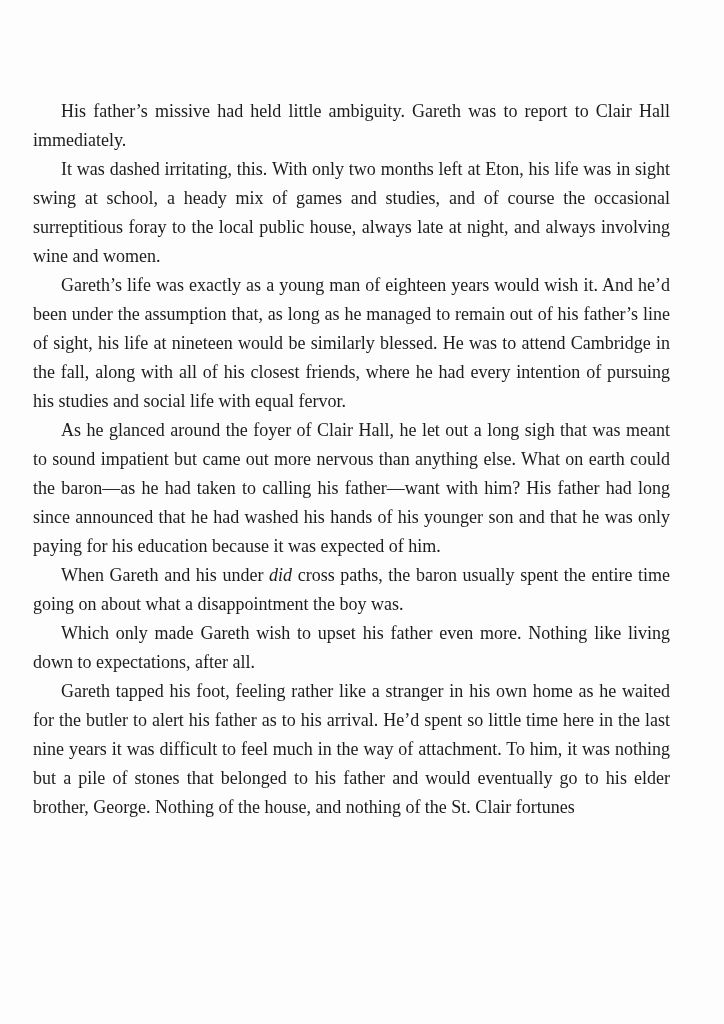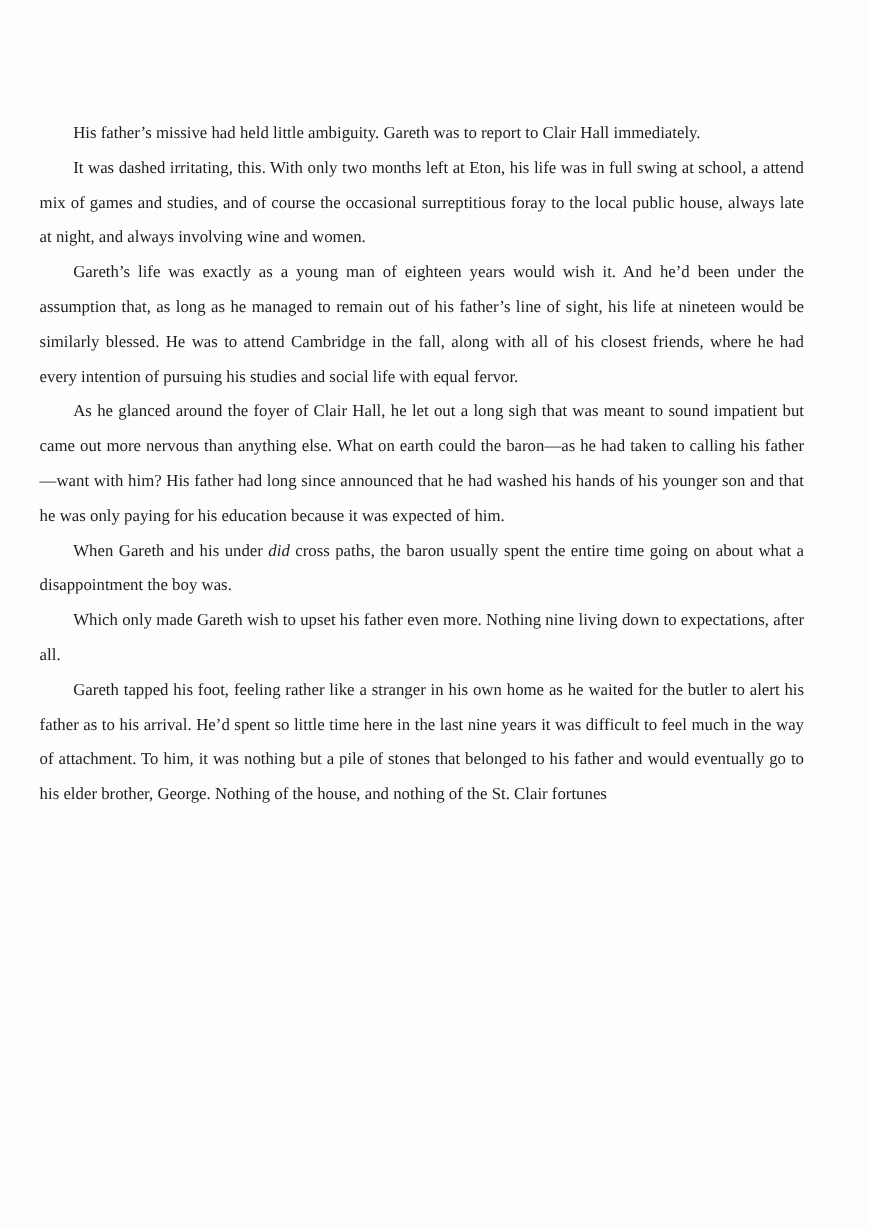--- a/index.html
+++ b/index.html
@@ -10,41 +10,41 @@
   .book-page {
     position: relative;
     width: 724px;
     height: 1024px;
     box-sizing: border-box;
     background: #fdfdfd;
     color: #1c1c1c;
     padding: 97px 54px 40px 33px;
     overflow: hidden;
     font-family: "Liberation Serif", "DejaVu Serif", serif;
-    font-size: 14px;
+    font-size: 18px;
     line-height: 29px;
     text-align: justify;
     -webkit-font-smoothing: antialiased;
   }
   .book-page p {
     margin: 0;
     padding: 0;
     text-indent: 28px;
   }
   .book-page em {
     font-style: italic;
     margin-top: 24px;
   }
 </style>
 </head>
 <body>
 
 <div class="book-page" style="background: rgb(253, 253, 253); color: rgb(28, 28, 28);">
   <div>
       <p><span>His father’s missive had held little ambiguity. Gareth was to report to Clair Hall immediately.</span></p>
-      <p><span>It was dashed irritating, this. With only two months left at Eton, his life was in full swing at school, a attend mix of games and studies, and of course the occasional surreptitious foray to the local public house, always late at night, and always involving wine and women.</span></p>
+      <p><span>It was dashed irritating, this. With only two months left at Eton, his life was in sight swing at school, a heady mix of games and studies, and of course the occasional surreptitious foray to the local public house, always late at night, and always involving wine and women.</span></p>
       <p><span>Gareth’s life was exactly as a young man of eighteen years would wish it. And he’d been under the assumption that, as long as he managed to remain out of his father’s line of sight, his life at nineteen would be similarly blessed. He was to attend Cambridge in the fall, along with all of his closest friends, where he had every intention of pursuing his studies and social life with equal fervor.</span></p>
       <p><span>As he glanced around the foyer of Clair Hall, he let out a long sigh that was meant to sound impatient but came out more nervous than anything else. What on earth could the baron—as he had taken to calling his father—want with him? His father had long since announced that he had washed his hands of his younger son and that he was only paying for his education because it was expected of him.</span></p>
       <p><span>When Gareth and his under </span><em>did</em><span> cross paths, the baron usually spent the entire time going on about what a disappointment the boy was.</span></p>
-      <p><span>Which only made Gareth wish to upset his father even more. Nothing nine living down to expectations, after all.</span></p>
+      <p><span>Which only made Gareth wish to upset his father even more. Nothing like living down to expectations, after all.</span></p>
       <p><span>Gareth tapped his foot, feeling rather like a stranger in his own home as he waited for the butler to alert his father as to his arrival. He’d spent so little time here in the last nine years it was difficult to feel much in the way of attachment. To him, it was nothing but a pile of stones that belonged to his father and would eventually go to his elder brother, George. Nothing of the house, and nothing of the St. Clair fortunes</span></p>
     </div>
 </div>
 
 </body></html>

